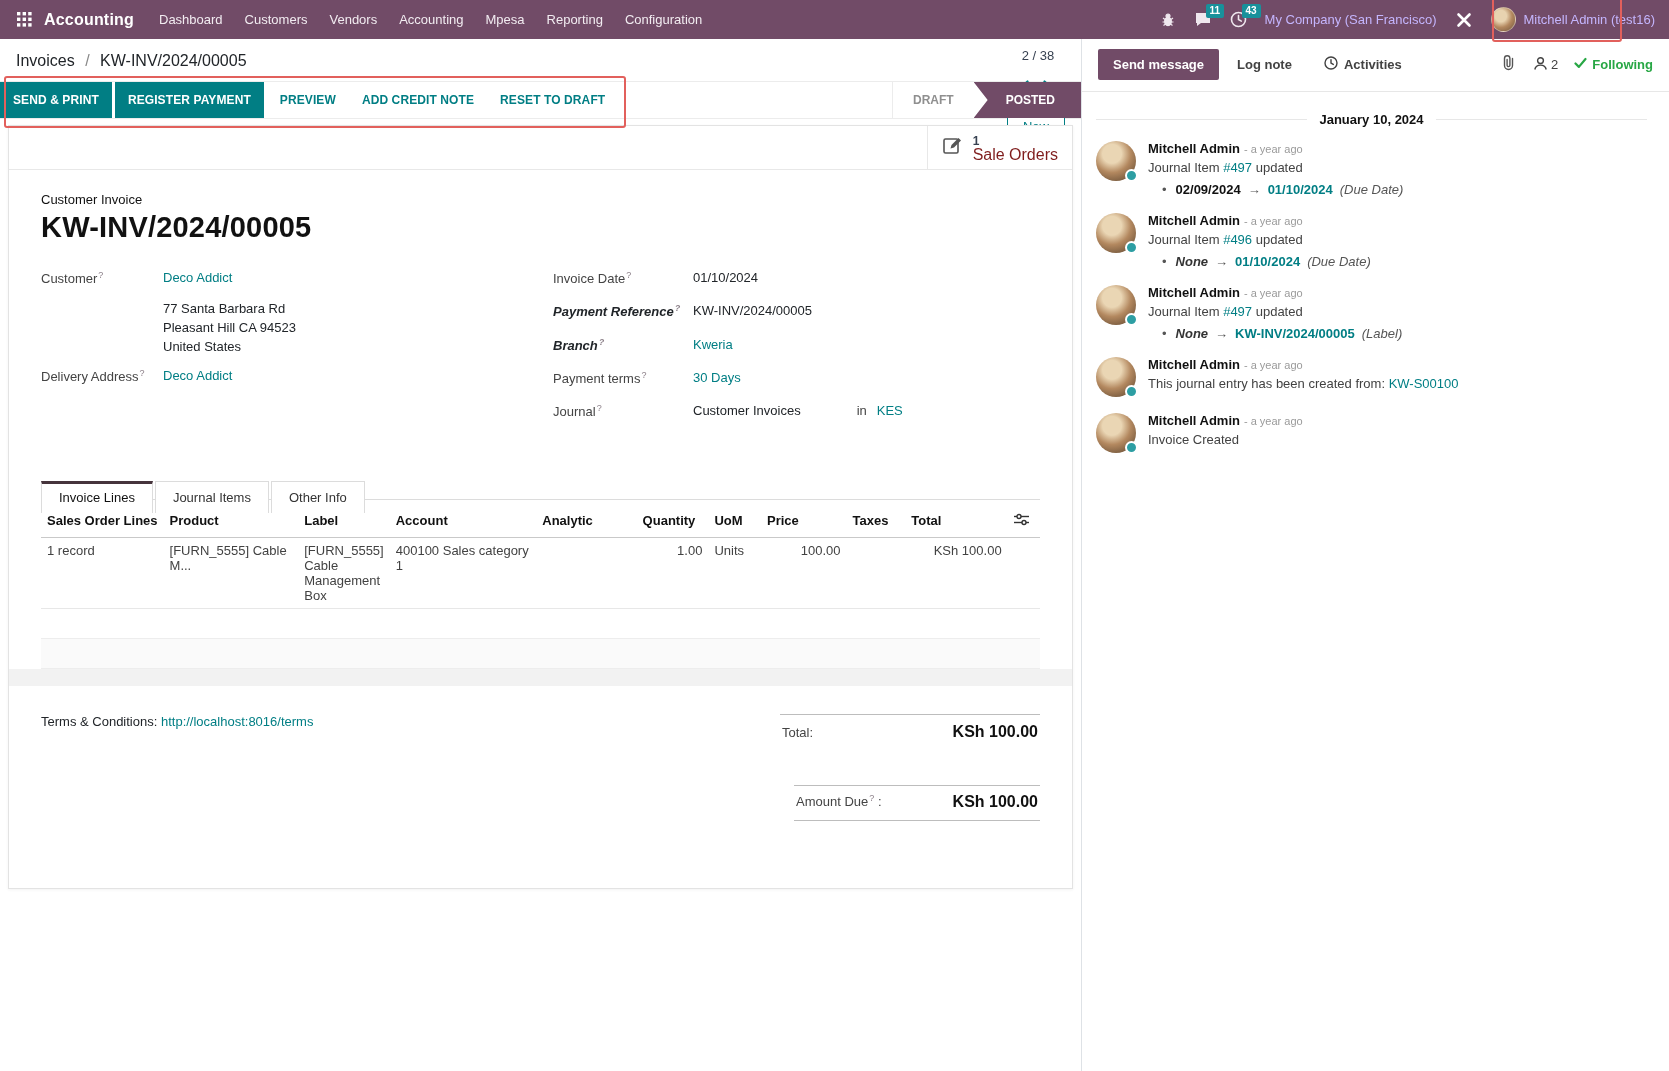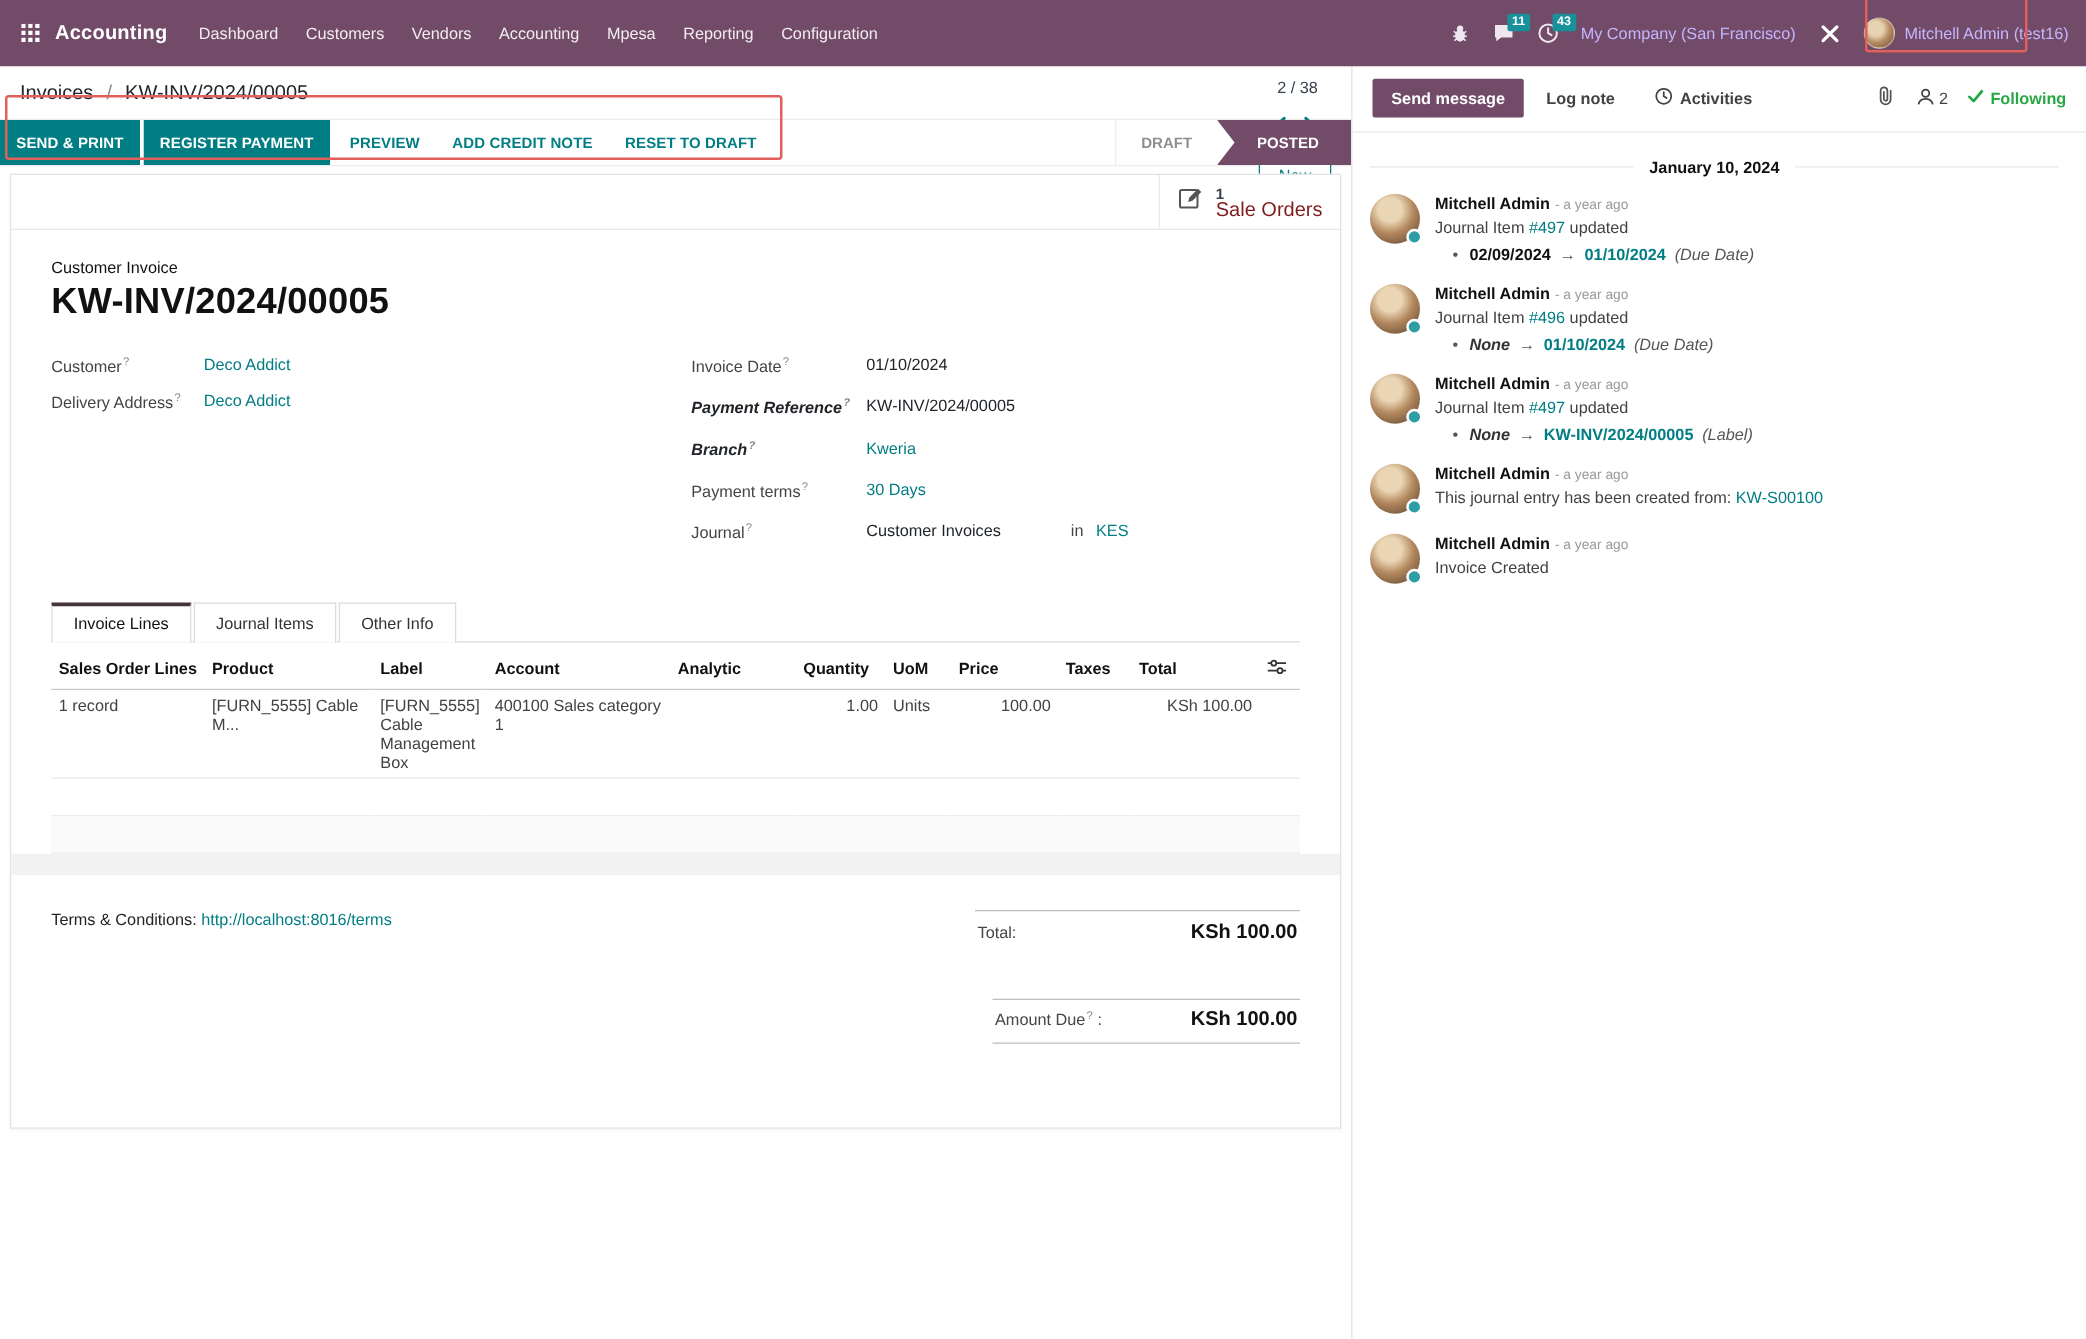--- a/index.html
+++ b/index.html
@@ -1,19 +1,19 @@
 <!DOCTYPE html>
 <html><head>
 <meta charset="utf-8">
 <style>
   * { box-sizing: border-box; margin:0; padding:0; }
   html,body { width:1669px; height:1071px; font-family:"Liberation Sans",sans-serif; background:#fff; color:#212529; overflow:hidden; position:relative; }
 
   
-  .topbar { height:53px; background:#714B67; display:flex; align-items:center; padding:0 14px 0 10px; color:#fff; position:relative; z-index:2; }
+  .topbar { height:39px; background:#714B67; display:flex; align-items:center; padding:0 14px 0 10px; color:#fff; position:relative; z-index:2; }
   .apps-btn { display:flex; align-items:center; justify-content:center; width:28px; height:28px; cursor:pointer; }
   .brand { font-size:16px; font-weight:700; margin:0 14px 0 6px; letter-spacing:.2px; }
   .nav-item { font-size:13px; padding:0 11px; line-height:39px; color:#f2ecf1; cursor:pointer; white-space:nowrap; }
   .topbar-right { margin-left:auto; display:flex; align-items:center; gap:18px; }
   .icon-badge { position:relative; display:flex; align-items:center; cursor:pointer; }
   .badge { position:absolute; top:-7px; left:12px; background:#18919b; color:#fff; font-size:10px; font-weight:700; padding:1px 4px; border-radius:2px; line-height:12px; }
   .company-name,.user-name { font-size:13px; color:#c4b5fd; cursor:pointer; white-space:nowrap; }
   .nav-avatar { width:25px; height:25px; border-radius:50%; background:radial-gradient(circle at 38% 35%, #e8d3b0 0 28%, #b3885f 55%, #6b5138 100%); border:1px solid rgba(255,255,255,.4); }
   .user-menu { display:flex; align-items:center; gap:8px; cursor:pointer; }
 
@@ -71,21 +71,21 @@
   .flabel.bold { font-weight:700; color:#212529;font-style:italic; }
   .fvalue { font-size:13px; color:#212529; }
   .link { color:#017e84; cursor:pointer; text-decoration:none; }
   sup.help { font-size:9px; color:#879; color:#8b7f88; margin-left:1px; }
   .addr { margin:4px 0 12px 122px; }
   .addr div { font-size:13px; color:#212529; line-height:19px; }
   .journal-in { color:#444; margin:0 10px 0 56px; }
 
   
   .tabs { display:flex; margin-top:30px; border-bottom:1px solid #dcdcdc; }
-  .tab { font-size:13px; color:#333; padding:8px 17px; border:1px solid #dcdcdc; border-bottom:none; margin-right:2px; cursor:pointer; background:#fff; position:relative; top:1px; }
+  .tab { font-size:13px; color:#333; padding:8px 17px; border:1px solid #dcdcdc; border-bottom:none; margin-right:2px; cursor:pointer; background:#fff; position:relative; top:14px; }
   .tab.active { border-top:3px solid #46343c; padding-top:6px; color:#111; }
 
   
   table.lines { width:100%; border-collapse:collapse; margin-top:4px; }
   table.lines th { font-size:13px; font-weight:700; color:#111; text-align:left; padding:9px 6px 8px; border-bottom:1px solid #c9c9c9; white-space:nowrap; }
   table.lines td { font-size:13px; color:#424242; padding:5px 6px; vertical-align:top; border-bottom:1px solid #e7e7e7; }
   th.num, td.num { text-align:right; }
   .label-cell { width:86px; }
   .settings-icon { cursor:pointer; }
   tr.empty td { height:30px; border-bottom:1px solid #ededed; }
@@ -263,20 +263,25 @@
 
       <div class="sheet-body">
         <div class="doc-type">Customer Invoice</div>
         <h1 class="doc-name">KW-INV/2024/00005</h1>
 
         <div class="fields">
           <div class="fcol-left">
             <div class="frow">
               <span class="flabel"><span>Customer</span><sup class="help">?</sup></span>
               <span class="fvalue link">Deco Addict</span>
+            </div>
+            <div class="addr">
+              <div>77 Santa Barbara Rd</div>
+              <div>Pleasant Hill CA 94523</div>
+              <div>United States</div>
             </div>
             <div class="frow">
               <span class="flabel"><span>Delivery Address</span><sup class="help">?</sup></span>
               <span class="fvalue link">Deco Addict</span>
             </div>
           </div>
 
           <div class="fcol-right">
             <div class="frow">
               <span class="flabel"><span>Invoice Date</span><sup class="help">?</sup></span>

